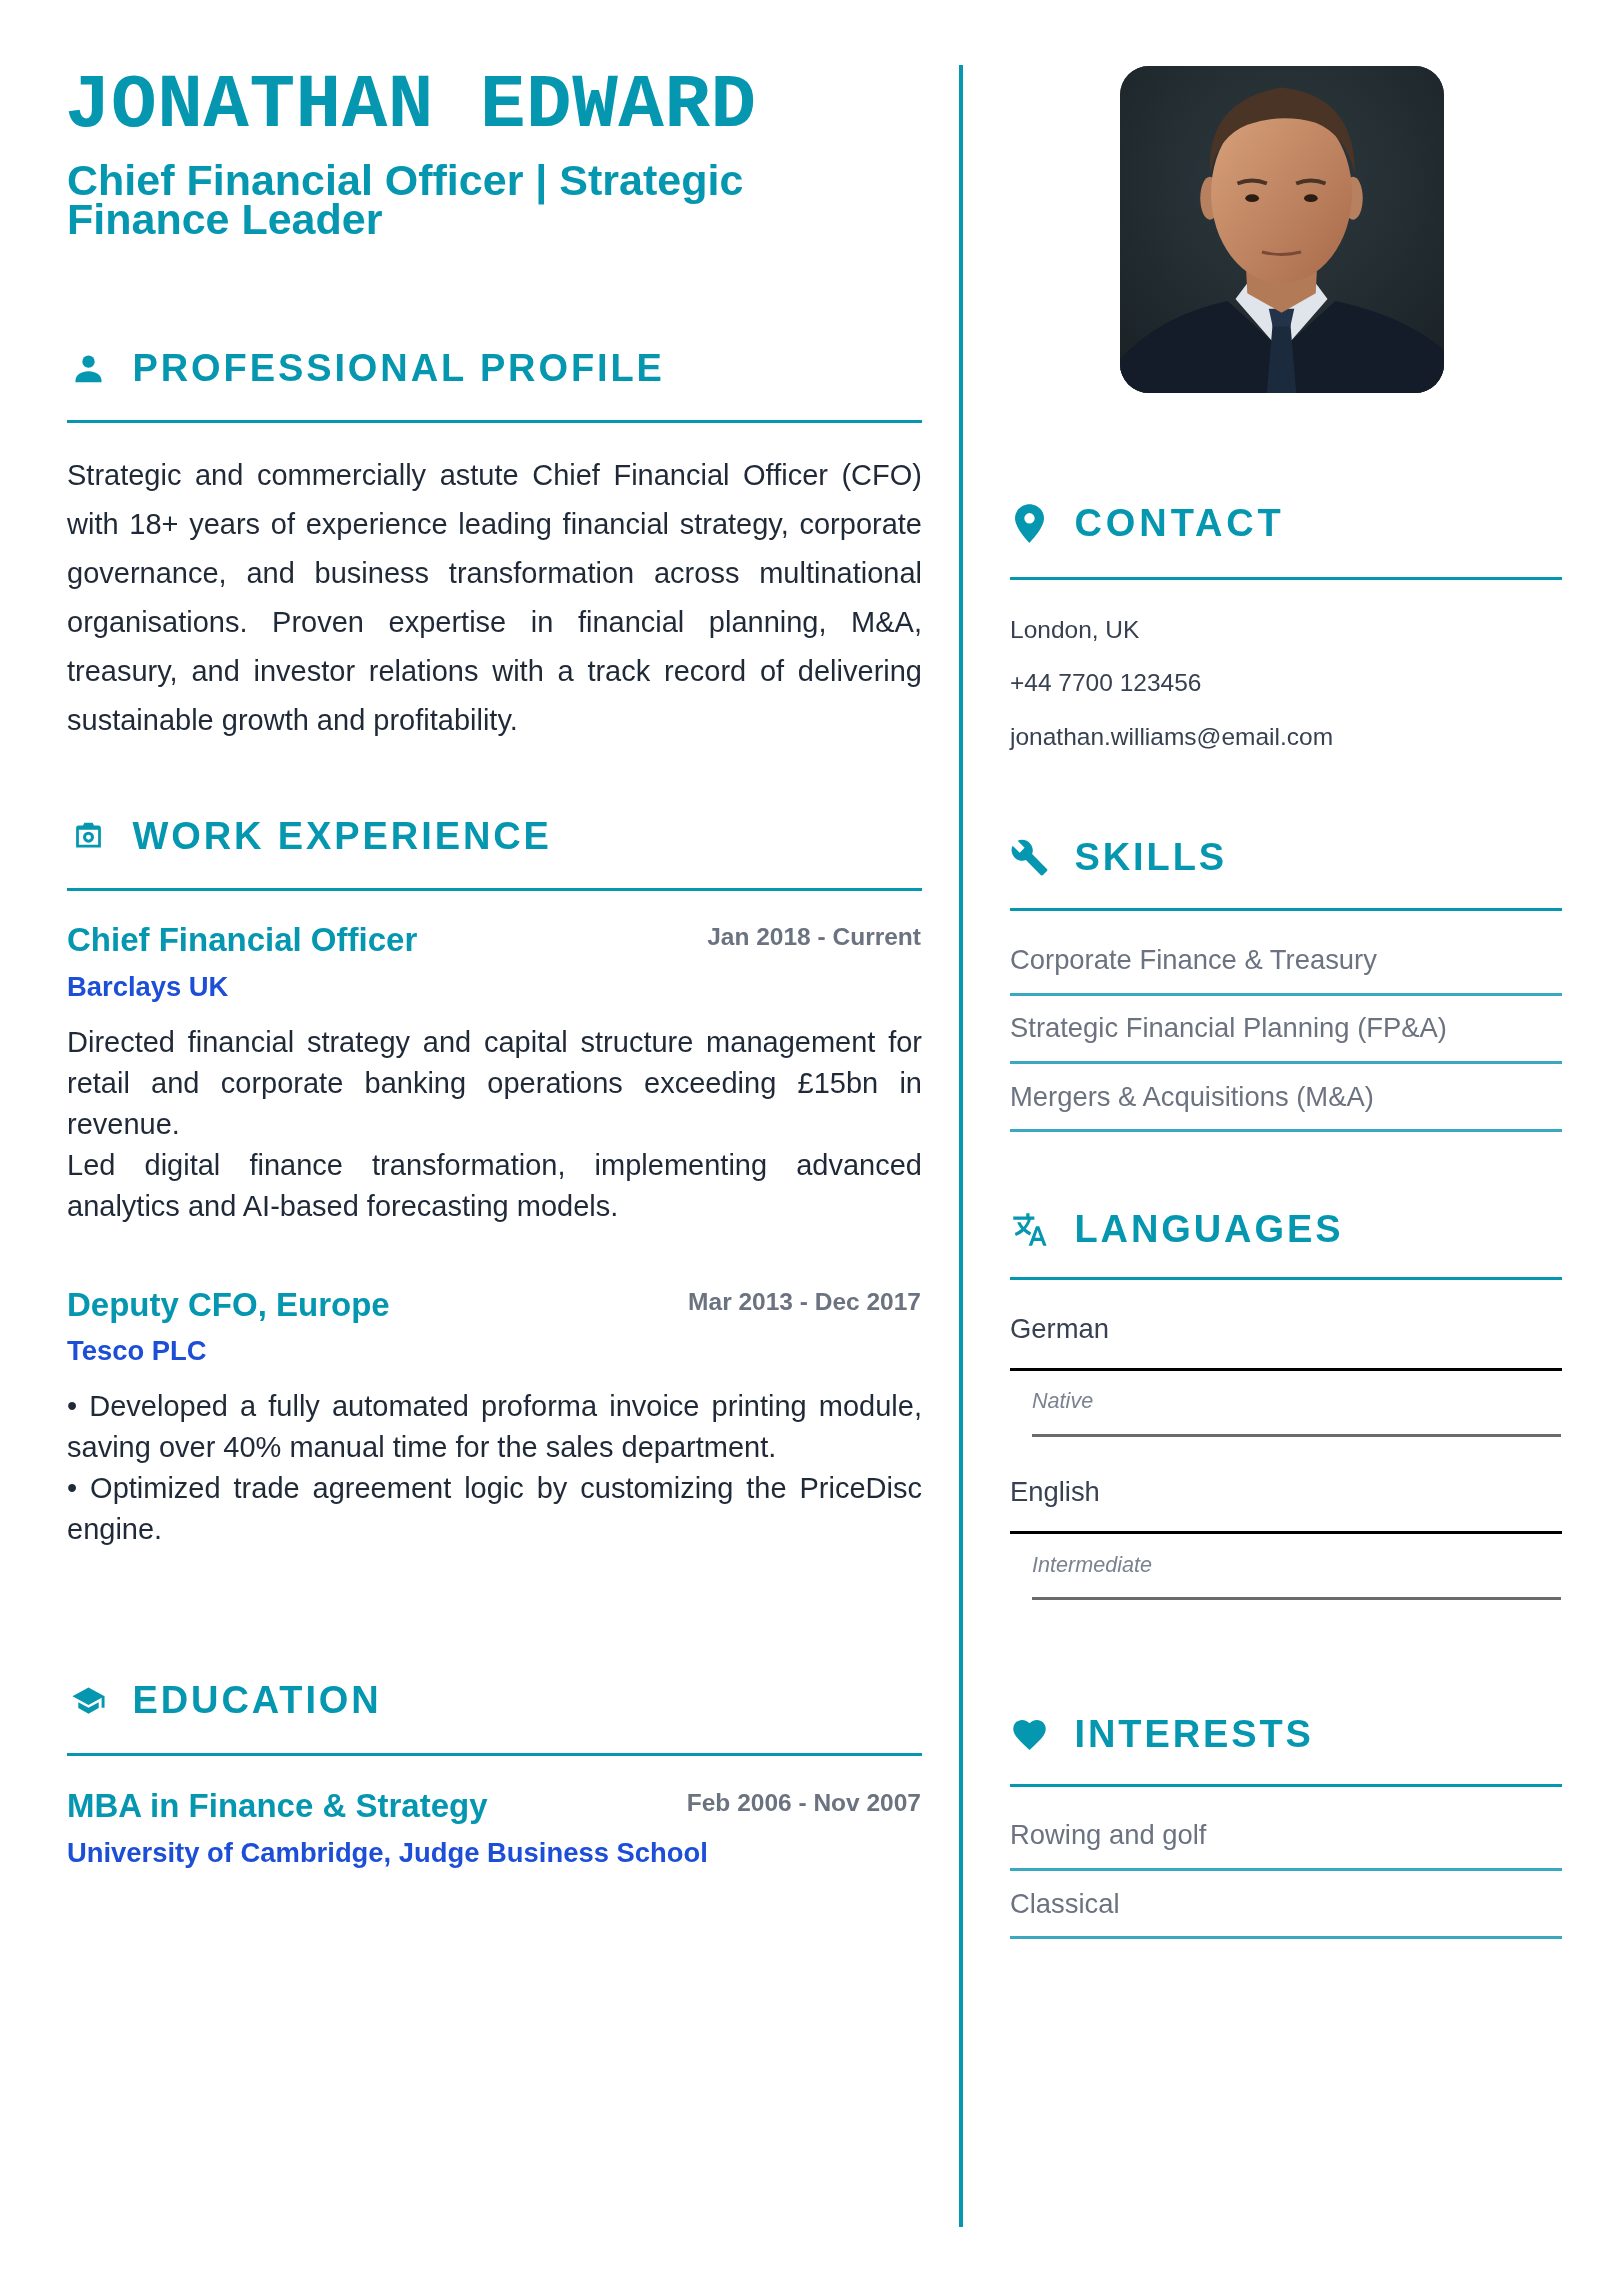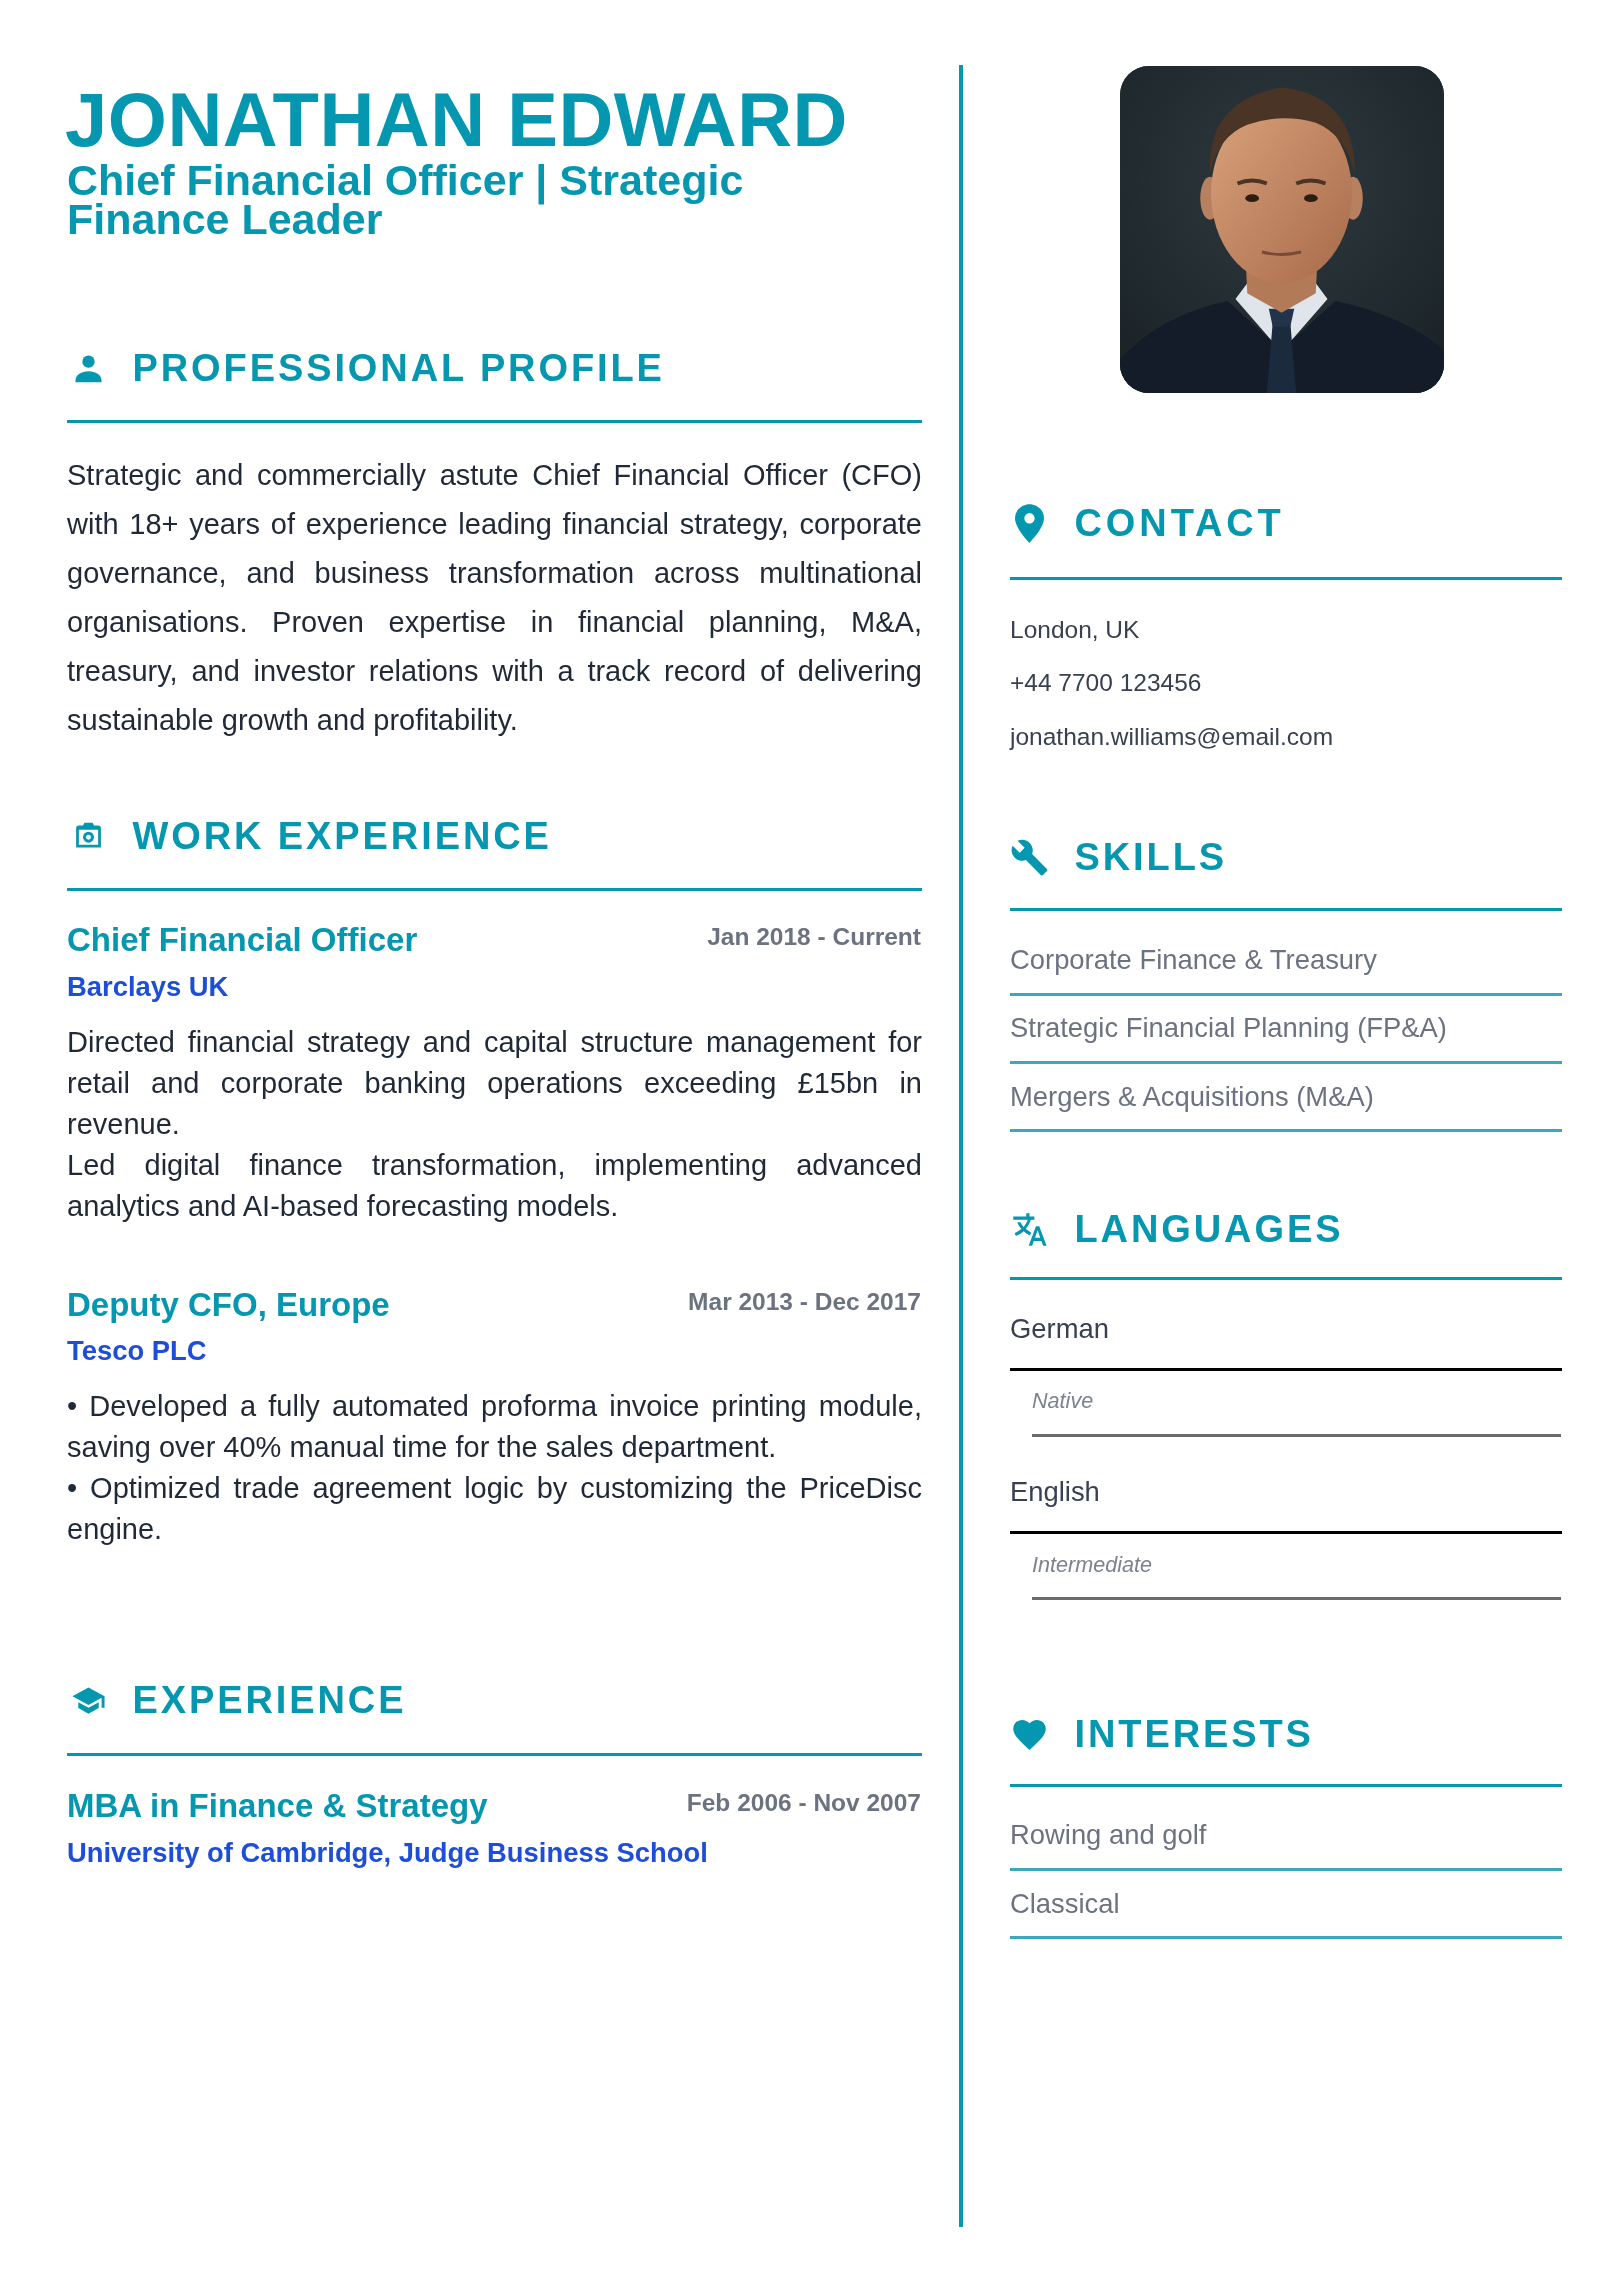--- a/index.html
+++ b/index.html
@@ -2,21 +2,21 @@
 <html><head>
 <meta charset="utf-8">
 <style>
   * { margin: 0; padding: 0; box-sizing: border-box; }
   html, body { width: 1621px; height: 2293px; background: #ffffff; overflow: hidden; }
   body { position: relative; font-family: "Liberation Sans", sans-serif; color: #1f2937; }
 
   .abs { position: absolute; }
 
   
-  .name { left: 65px; top: 78px; font-size: 76px; font-weight: 700; color: #0596b0; letter-spacing: 0.5px; line-height: 84px; white-space: nowrap; }
+  .name { left: 65px; top: 64px; font-size: 76px; font-weight: 700; color: #0596b0; letter-spacing: 0.5px; line-height: 84px; white-space: nowrap; font-family: Liberation Mono, monospace; }
   .subtitle { left: 67px; top: 161px; width: 804px; font-size: 43px; font-weight: 700; color: #0596b0; line-height: 39px; }
 
   
   .vdivider { left: 959px; top: 65px; width: 3.9px; height: 2162px; background: #0596b0; }
 
   
   .sec-head { display: flex; align-items: center; white-space: nowrap; }
   .sec-icon { width: 39px; height: 39px; display: inline-flex; align-items: center; justify-content: center; }
   .sec-icon svg { fill: #0596b0; }
   .sec-title { font-size: 38px; font-weight: 700; color: #0596b0; letter-spacing: 2.9px; }
@@ -90,21 +90,21 @@
   <p>• Optimized trade agreement logic by customizing the PriceDisc engine.</p>
 </div>
 
 <div class="abs sec-head" style="left:67px; top:1679px;">
   <span class="sec-icon" style="margin-left:2px;">
     <svg width="35" height="35" viewBox="0 0 24 24">
         <path d="M12 3L1 9l11 6 9-4.9V17h2V9L12 3z"></path>
         <path d="M5 13.2v4L12 21l7-3.8v-4L12 17l-7-3.8z"></path>
       </svg>
   </span>
-  <span class="sec-title" style="margin-left:24.5px;">EXPERIENCE</span>
+  <span class="sec-title" style="margin-left:24.5px;">EDUCATION</span>
 </div>
 <div class="abs rule left" style="top:1753px;"></div>
 <div class="abs job-title" style="left:67px; top:1787px;">MBA in Finance &amp; Strategy</div>
 <div class="abs job-date" style="left:627px; width:294px; top:1789px;">Feb 2006 - Nov 2007</div>
 <div class="abs job-company" style="left:67px; top:1837px;">University of Cambridge, Judge Business School</div>
 
 <div class="abs photo">
   <svg width="324" height="327" viewBox="0 0 331 334">
     <defs>
       <radialGradient id="bg" cx="50%" cy="35%" r="75%">

